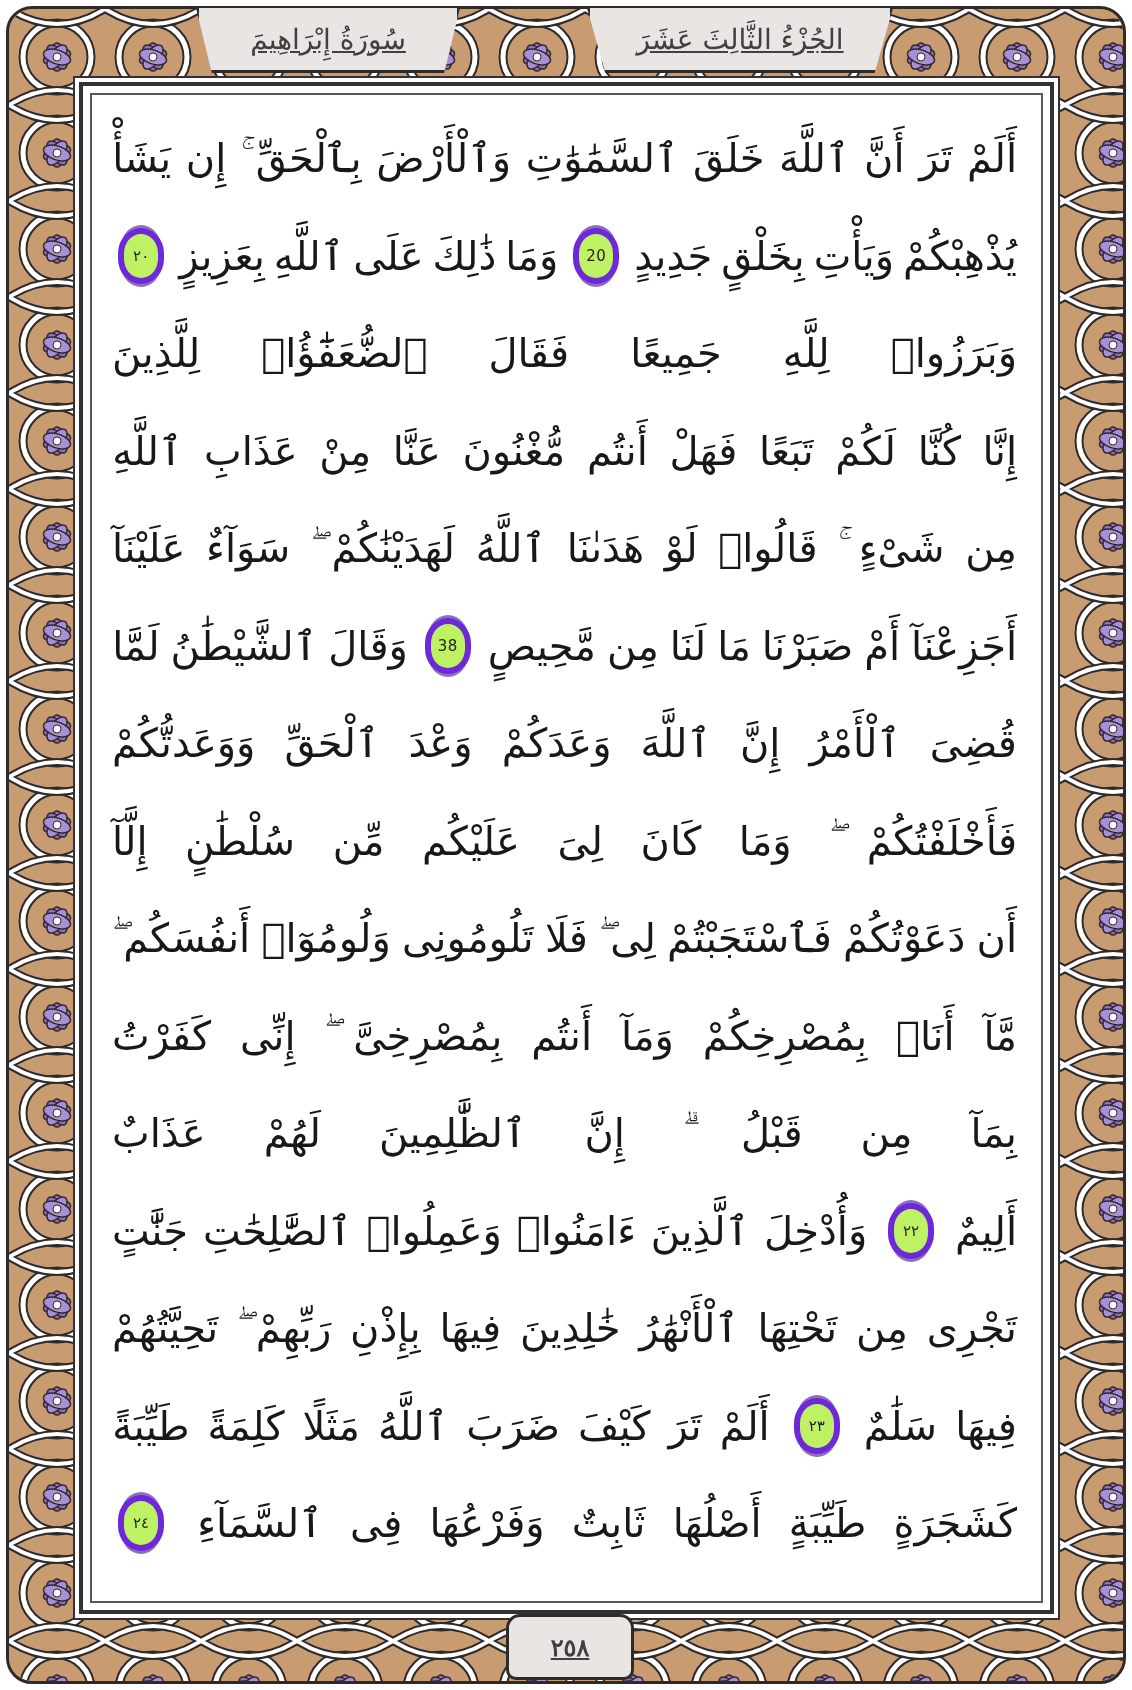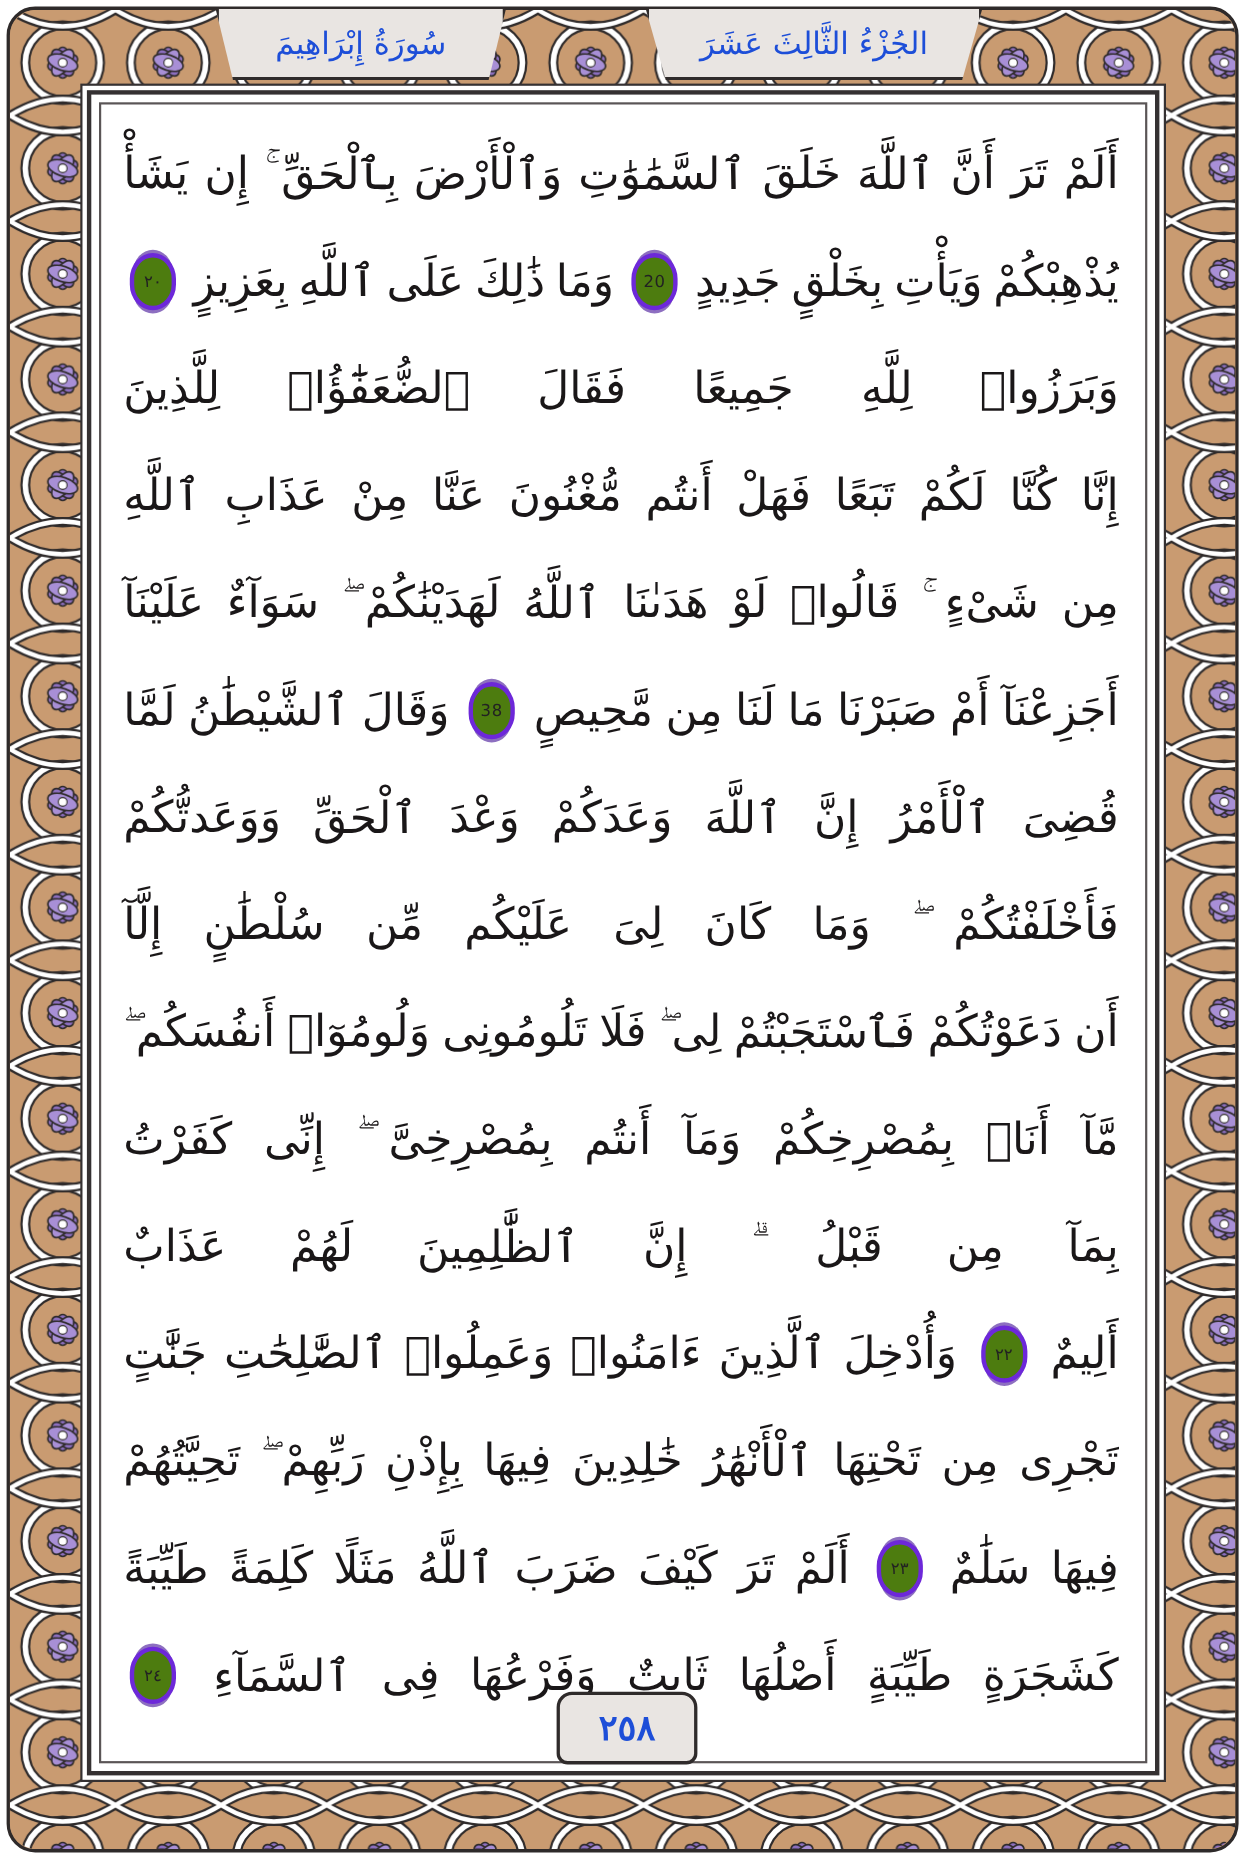--- a/index.html
+++ b/index.html
@@ -25,52 +25,53 @@
   }
   .page-inner {
     position:absolute; left:7px; top:7px; right:7px; bottom:7px;
     border:2px solid #5a5556;
   }
   
   .plaque {
     position:absolute; background:#e9e5e2;
     border:3px solid #2f2b2b;
     display:flex; align-items:center; justify-content:center;
-    color:#1d4ed8;
+    color:#404040;
     direction:rtl;
     font-family:"DejaVu Serif", serif;
+    text-decoration:underline;
   }
   .plaque.header { top:8px; height:62px; border-top:none; border-radius:0 0 4px 4px; clip-path:polygon(0 0,100% 0,94% 100%,6% 100%); }
   .plaque.surah { left:196px; width:258px; font-size:28px; }
   .plaque.juz   { left:587px; width:300px; font-size:28px; }
   .plaque.footer {
-    left:506px; top:1538px; width:122px; height:60px;
-    border-radius:14px 14px 10px 10px; font-size:32px; font-weight:bold;
+    left:506px; top:1614px; width:122px; height:60px;
+    border-radius:14px 14px 10px 10px; font-size:24px; font-weight:bold;
   }
   
   .text-block {
     position:absolute; left:112px; top:112px; width:905px; height:1470px;
     direction:rtl;
   }
   .line {
     position:absolute; left:0; right:0; height:92px;
     display:flex; align-items:center; justify-content:space-between;
     font-family:"DejaVu Sans", sans-serif;
     font-size:40px; color:#1a1718;
     white-space:nowrap;
     text-align:justify; text-align-last:justify;
     letter-spacing:0.5px;
   }
   .line span.seg { display:inline; }
   .ayah-marker {
     display:inline-flex; align-items:center; justify-content:center;
     width:34px; height:44px; margin:0 6px;
     border-radius:50%/45%;
-    background:#4d7c0f;
-    border:4px solid #6d28d9;
+    background:#bef264;
+    border:6px solid #6d28d9;
     box-shadow: 0 -6px 0 -3px #8d6fc0, 0 6px 0 -3px #8d6fc0;
     font-size:15px; color:#222; font-family:"DejaVu Sans", sans-serif;
     vertical-align:middle;
     flex:0 0 auto;
   }
 </style>
 </head>
 <body>
 
 <div class="ornament">

